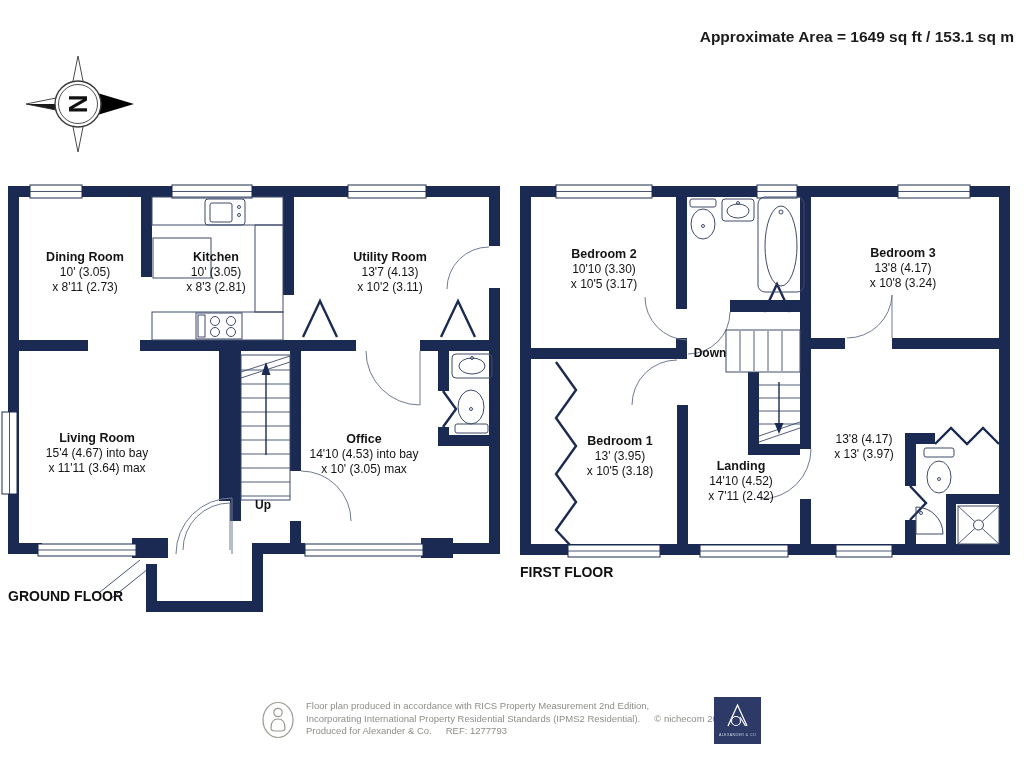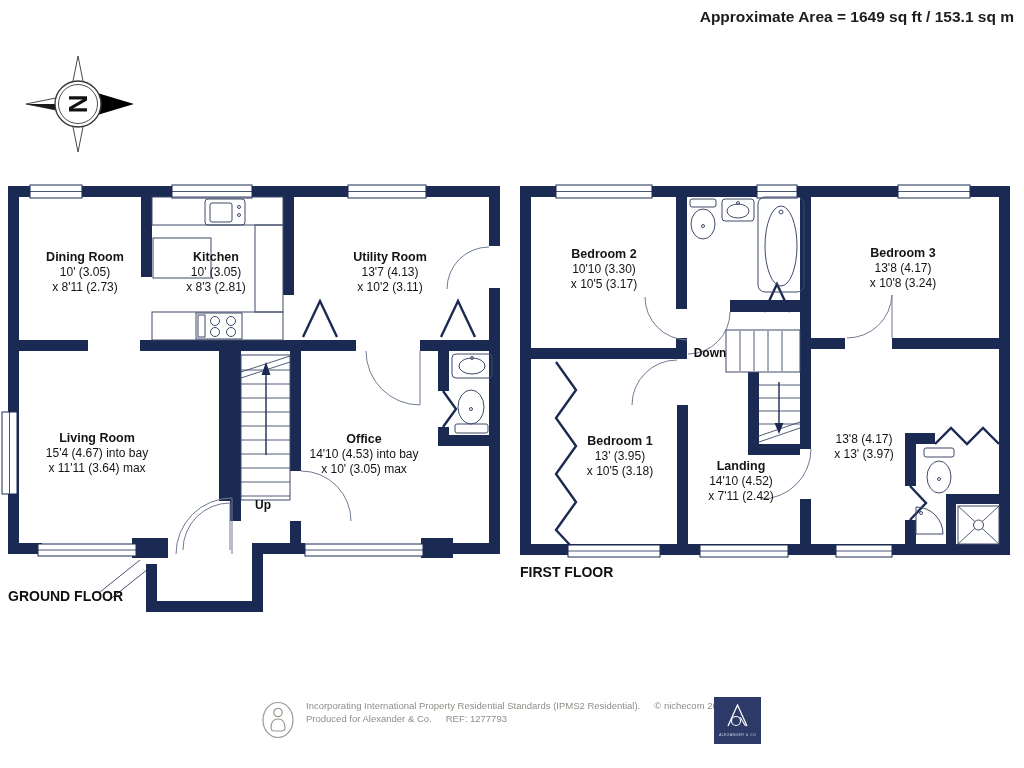--- a/index.html
+++ b/index.html
@@ -1,18 +1,18 @@
 <!DOCTYPE html>
 <html><head>
 <meta charset="utf-8">
 <style>
   html,body{margin:0;padding:0;background:#ffffff;font-family:"Liberation Sans",sans-serif;}
   .page{position:relative;width:1024px;height:768px;background:#fff;overflow:hidden;}
   .plan-svg{position:absolute;left:0;top:0;}
-  .header{position:absolute;top:8px;right:10px;text-align:left;}
+  .header{position:absolute;top:28px;right:10px;text-align:left;}
   .header .area{font-weight:bold;font-size:15.5px;color:#1c1c1c;}
   .header .disclaimer{font-size:11px;color:#2a2a2a;margin-top:6px;}
   .footer{position:absolute;left:260px;top:700px;display:flex;align-items:flex-start;}
   .footer-text{margin-left:10px;font-size:9.5px;line-height:12.5px;color:#8e8e88;}
   .footer-text .gap{margin-left:14px;}
   .logo{position:absolute;left:714px;top:697px;width:47px;height:47px;}
   .logo-text{position:absolute;left:0;top:36px;width:47px;text-align:center;font-size:3.6px;letter-spacing:0.4px;color:#cdd3e6;}
   
   .wall{fill:#1b2a52;}
   .win{fill:#ffffff;stroke:#1b2a52;stroke-width:1;}
@@ -306,20 +306,21 @@
     </g>
   </svg>
 
   <div class="footer">
     <svg width="36" height="40" viewBox="0 0 36 40">
       <ellipse cx="18" cy="20" rx="15" ry="17.5" fill="none" stroke="#9a9a92" stroke-width="1.2"></ellipse>
       <circle cx="18" cy="12.5" r="4.2" fill="none" stroke="#9a9a92" stroke-width="1.2"></circle>
       <path d="M11,28 Q11,19 18,19 Q25,19 25,28 Q25,31 21.5,31 L14.5,31 Q11,31 11,28 Z" fill="none" stroke="#9a9a92" stroke-width="1.2"></path>
     </svg>
     <div class="footer-text">
+      <div>Floor plan produced in accordance with RICS Property Measurement 2nd Edition,</div>
       <div>
         <span>Incorporating International Property Residential Standards (IPMS2 Residential).</span><span class="gap">© nichecom 2025.</span>
       </div>
       <div>
         <span>Produced for Alexander &amp; Co.</span><span class="gap">REF: 1277793</span>
       </div>
     </div>
   </div>
 
   <div class="logo">

